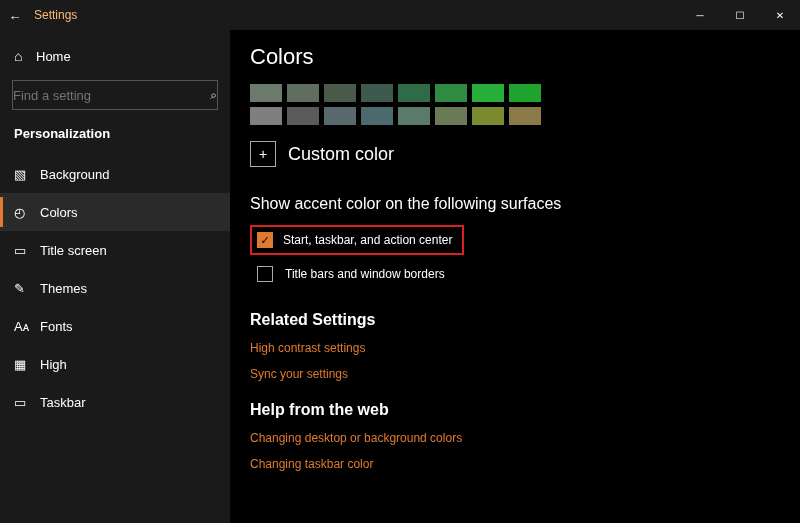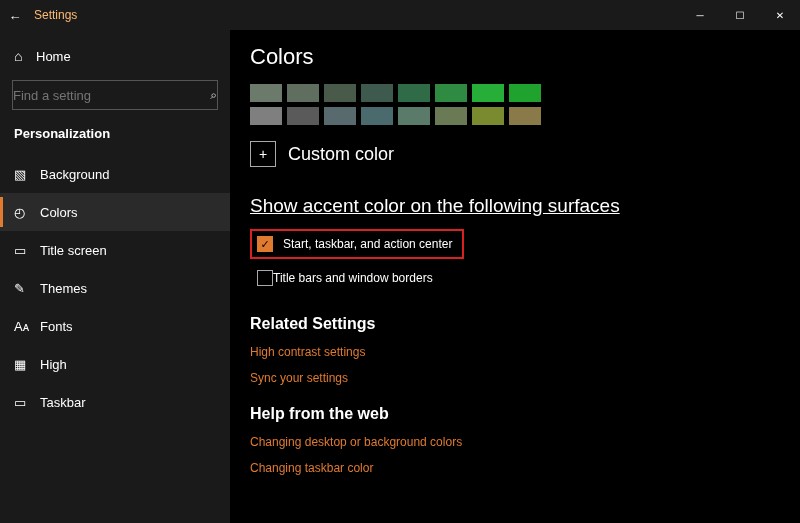--- a/index.html
+++ b/index.html
@@ -22,25 +22,25 @@
   .navitem .icon { width: 26px; font-size: 13px; text-align: left; }
   .navitem.selected { background: #2a2a2a; position: relative; }
   .navitem.selected::before { content: ""; position: absolute; left: 0; top: 4px; bottom: 4px; width: 3px; background: #e07a2f; }
   .main { flex: 1; background: #000; padding: 14px 0 0 20px; overflow: hidden; }
   .h1 { font-size: 22px; font-weight: 400; margin-bottom: 14px; }
   .swatches { display: flex; flex-direction: column; gap: 5px; margin-bottom: 16px; }
   .swrow { display: flex; gap: 5px; }
   .sw { width: 32px; height: 18px; }
   .customcolor { display: flex; align-items: center; gap: 12px; margin-bottom: 28px; }
   .plusbox { width: 26px; height: 26px; border: 1px solid #aaa; display: flex; align-items: center; justify-content: center; font-size: 14px; cursor: pointer; }
-  .surfhead { font-size: 19px; margin-bottom: 12px; text-decoration: underline; }
+  .surfhead { font-size: 16px; margin-bottom: 12px; }
   .highlightbox { border: 2px solid #d82121; padding: 5px 10px 5px 5px; display: inline-flex; align-items: center; gap: 10px; margin-bottom: 8px; }
   .checkbox { width: 16px; height: 16px; border: 1px solid #aaa; display: flex; align-items: center; justify-content: center; font-size: 11px; }
   .checkbox.checked { background: #e07a2f; border-color: #e07a2f; color: #000; }
-  .chkrow { display: flex; align-items: center; gap: 0; padding: 3px 0 3px 7px; margin-bottom: 26px; }
+  .chkrow { display: flex; align-items: center; gap: 12px; padding: 3px 0 3px 7px; margin-bottom: 26px; }
   .chklabel { font-size: 12px; }
   .h2 { font-size: 16px; font-weight: 700; margin-bottom: 12px; }
   .link { font-size: 12px; color: #e07a2f; margin-bottom: 12px; cursor: pointer; display: block; }
   .section2 { margin-top: 20px; }
 </style>
 </head>
 <body>
 
 <div class="titlebar">
   <div class="back">←</div>

